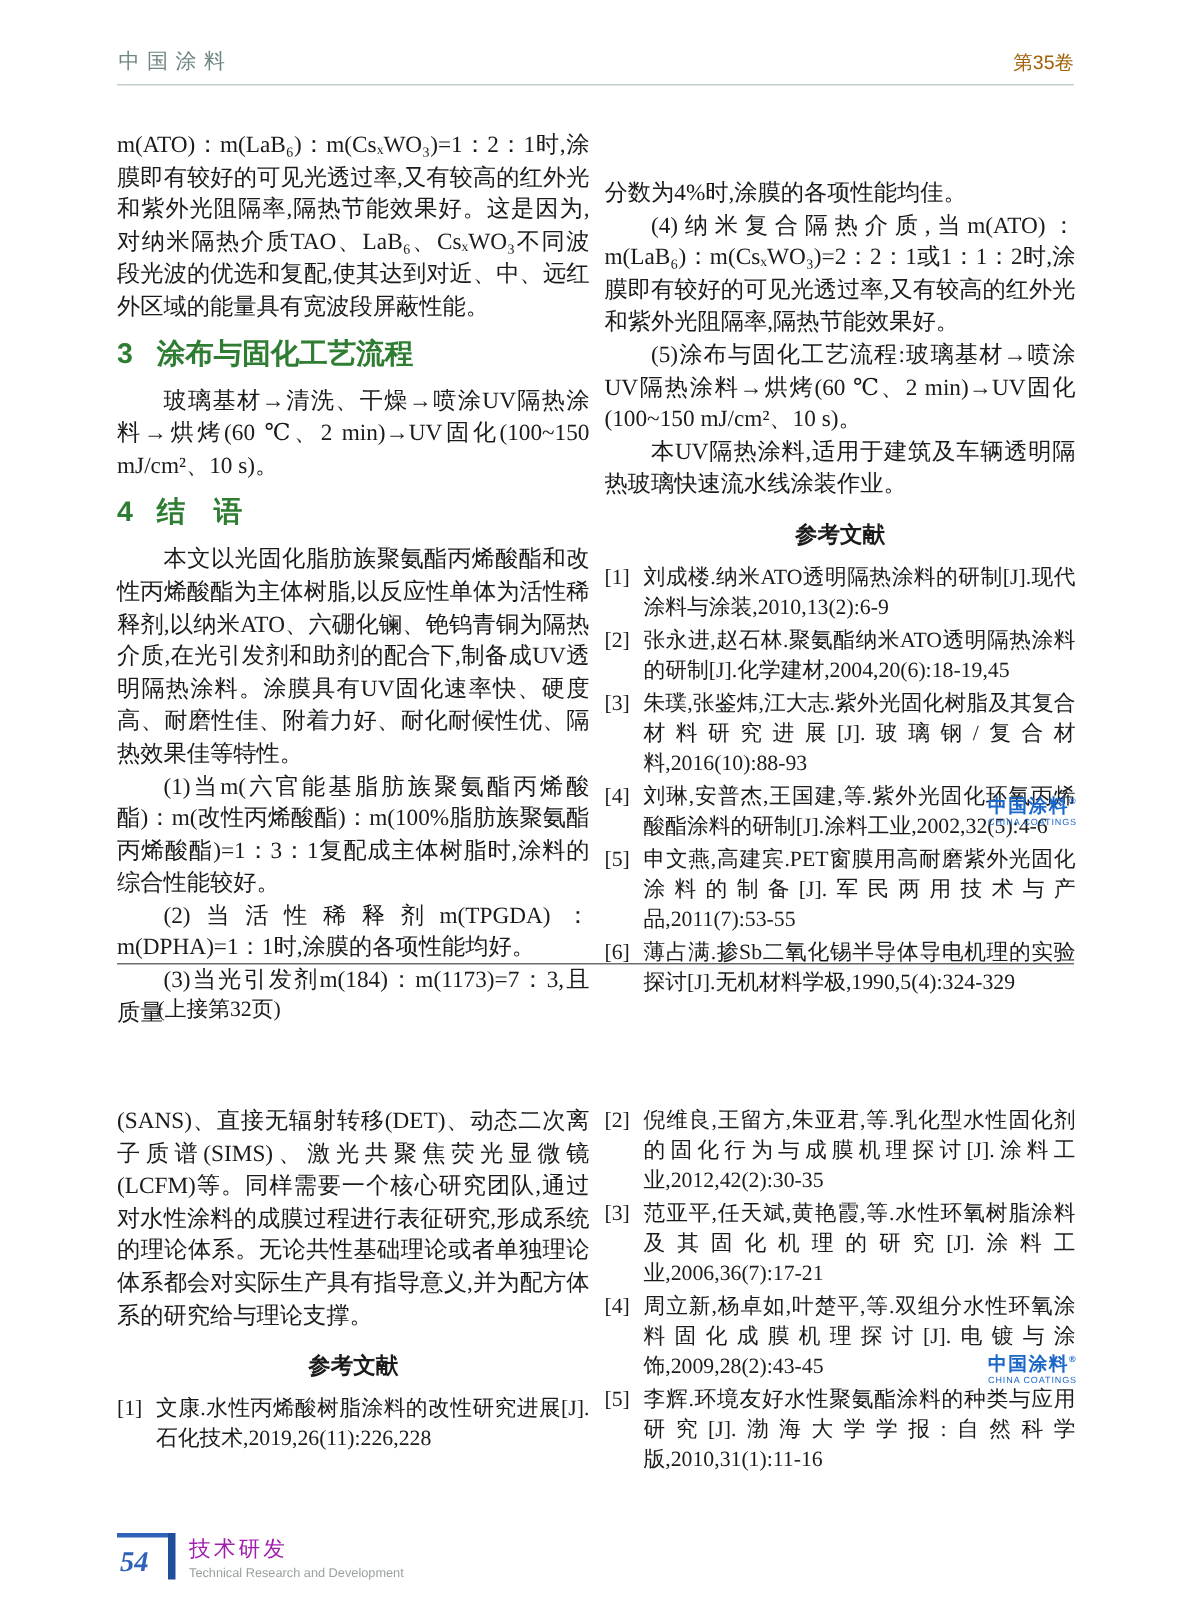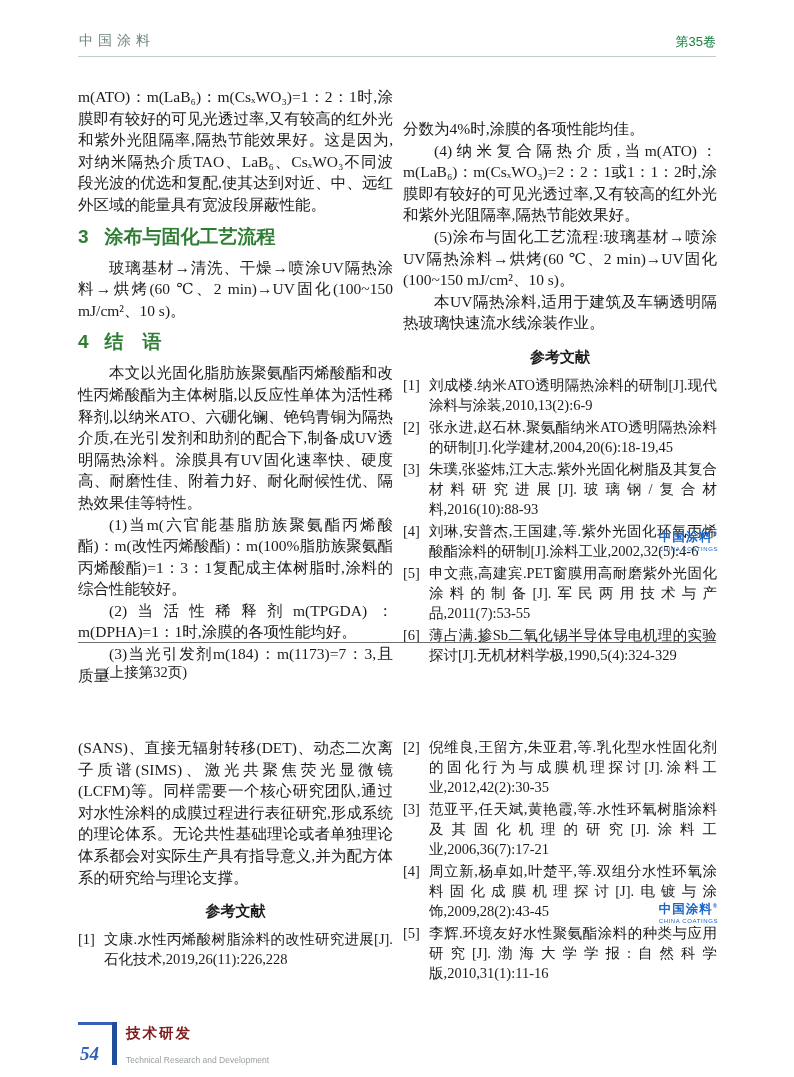--- a/index.html
+++ b/index.html
@@ -8,21 +8,21 @@
     font-family:"Liberation Serif","DejaVu Serif",serif; color:#1b1b1b;
     overflow:hidden;
   }
   
   .hdr-journal {
     position:absolute; left:79px; top:32px; font-size:14px; letter-spacing:5px;
     color:#6f8784; font-family:"Liberation Sans","DejaVu Sans",sans-serif;
   }
   .hdr-volume {
     position:absolute; right:78px; top:33px; font-size:13px;
-    color:#15803d; font-family:"Liberation Sans","DejaVu Sans",sans-serif;
+    color:#a16207; font-family:"Liberation Sans","DejaVu Sans",sans-serif;
   }
   .hdr-rule { position:absolute; left:78px; top:56px; width:638px; height:1px; background:#c2cccb; }
 
   
   .col { position:absolute; width:315px; font-size:15.5px; line-height:21.6px; text-align:justify; }
   .col-tl { left:78px;  top:86px; }
   .col-tr { left:403px; top:86px; width:314px;margin-top:32px; }
   .col-bl { left:78px;  top:737px; }
   .col-br { left:403px; top:737px; width:314px; }
   .col p { margin:0; }
@@ -65,22 +65,22 @@
   .page-badge {
     border-top:3px solid #2f62b8; padding:2px 13px 0 2px;
     display:flex; align-items:flex-end;
   }
   .page-num {
     font-style:italic; font-weight:bold; color:#2f62b8; font-size:19px;
     font-family:"Liberation Serif","DejaVu Serif",serif;
   }
   .footer-bar { width:5px; background:#1f4e9a; margin-right:9px; }
   .footer-labels { padding-top:3px; font-family:"Liberation Sans","DejaVu Sans",sans-serif; }
-  .footer-cn { font-weight:bold; font-size:14.5px; color:#7f1d1d; letter-spacing:2px; line-height:16px; }
-  .footer-en { font-size:8.5px; color:#9aa0a0; margin-top:14px; }
+  .footer-cn { font-weight:normal; font-size:14.5px; color:#a21caf; letter-spacing:2px; line-height:16px; }
+  .footer-en { font-size:8.5px; color:#9aa0a0; margin-top:2px; }
 </style>
 </head>
 <body>
 
 <div class="page">
 
   <div class="hdr-journal">中国涂料</div>
   <div class="hdr-volume">第35卷</div>
   <div class="hdr-rule"></div>
 

